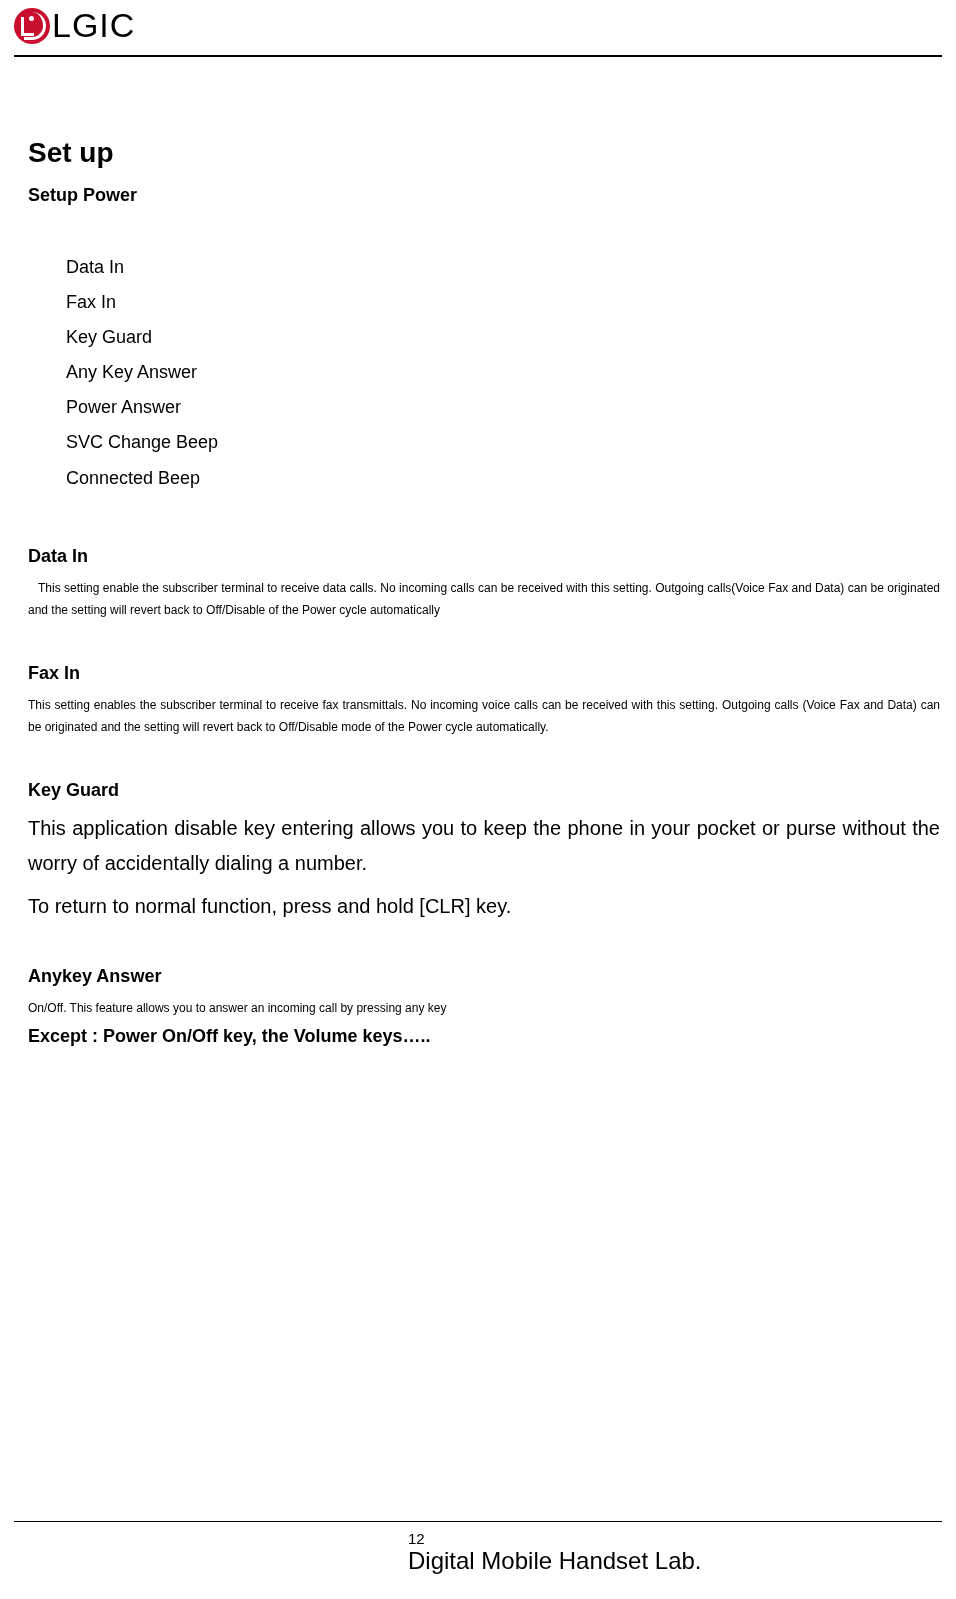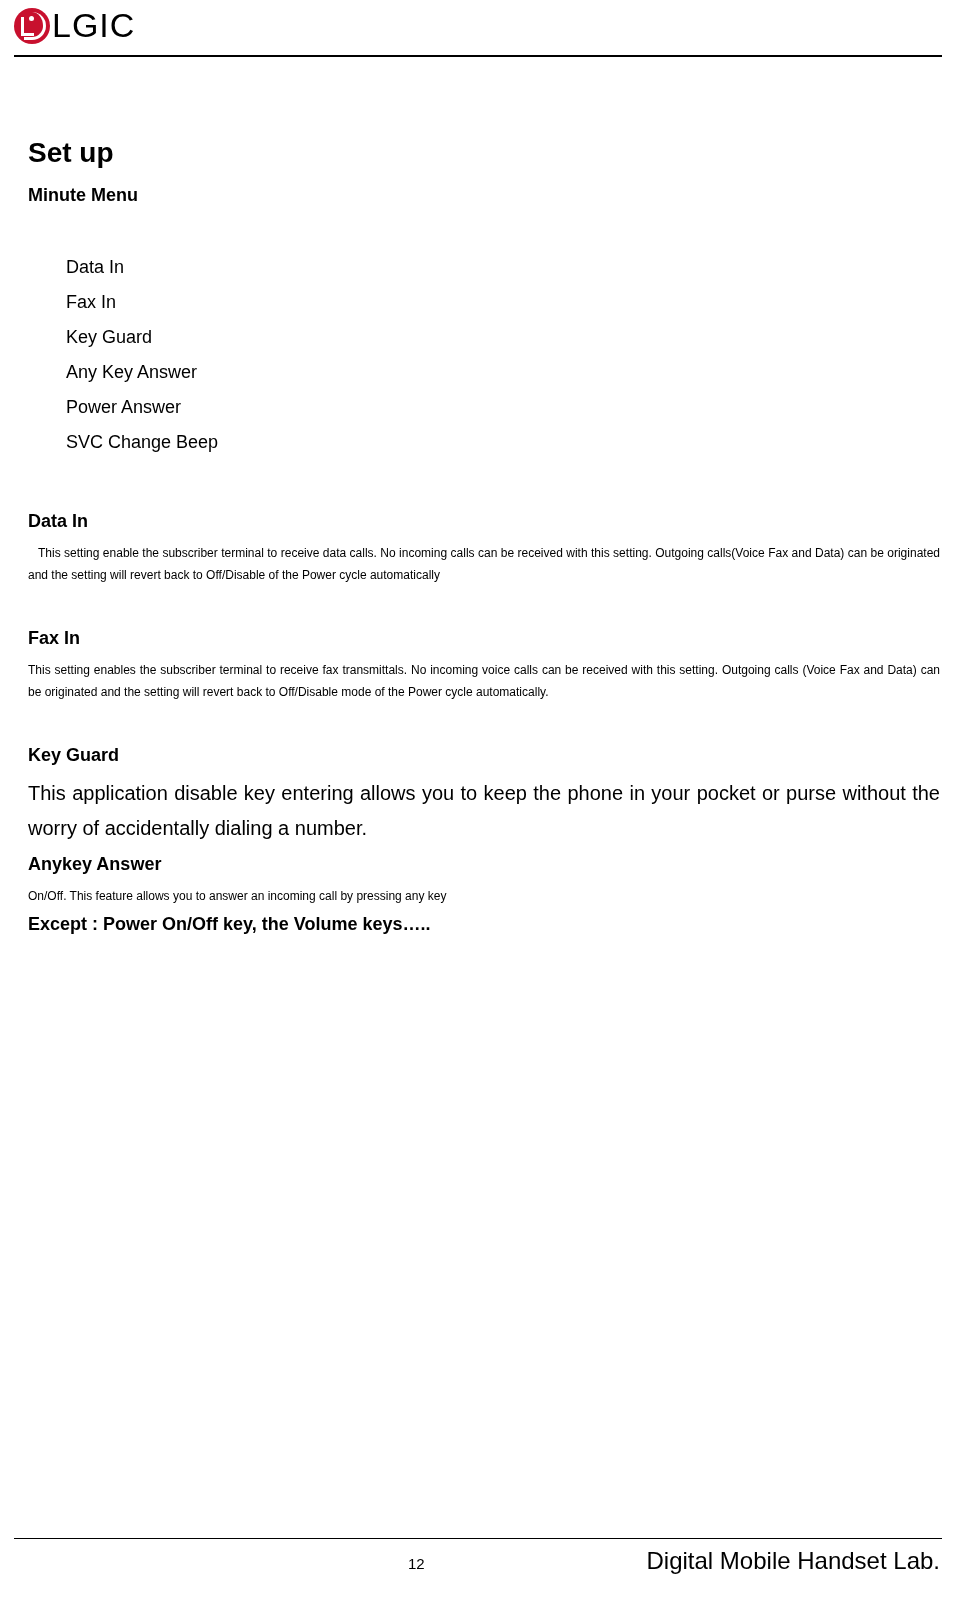--- a/index.html
+++ b/index.html
@@ -136,20 +136,21 @@
     .bottom-rule {
       border: none;
       border-top: 1px solid #000000;
       margin-bottom: 8px;
     }
     .footer-row {
       display: flex;
       justify-content: space-between;
       align-items: baseline;
       padding: 0 2px;
+      flex-direction: column;
     }
     .page-num {
       font-size: 15px;
       margin-left: 392px;
     }
     .lab-text {
       font-size: 24px;
     }
   </style>
 </head>
@@ -159,39 +160,41 @@
   <div class="logo-circle">
     <div class="logo-dot"></div>
     <div class="logo-arc"></div>
   </div>
   <span class="brand-text">LGIC</span>
 </div>
 <hr class="top-rule">
 
 <div class="content">
   <div class="title">Set up</div>
-  <div class="subtitle">Minute Menu</div>
+  <div class="subtitle">Setup Power</div>
 
   <div class="menu-list">
     <div class="menu-item">Data In</div>
     <div class="menu-item">Fax In</div>
     <div class="menu-item">Key Guard</div>
     <div class="menu-item">Any Key Answer</div>
     <div class="menu-item">Power Answer</div>
     <div class="menu-item">SVC Change Beep</div>
+    <div class="menu-item">Connected Beep</div>
   </div>
 
   <div class="section-heading">Data In</div>
   <div class="body-text indented">This setting enable the subscriber terminal to receive data calls. No incoming calls can be received with this setting. Outgoing calls(Voice Fax and Data) can be originated and the setting will revert back to Off/Disable of the Power cycle automatically</div>
 
   <div class="section-heading">Fax In</div>
   <div class="body-text">This setting enables the subscriber terminal to receive fax transmittals. No incoming voice calls can be received with this setting. Outgoing calls (Voice Fax and Data) can be originated and the setting will revert back to Off/Disable mode of the Power cycle automatically.</div>
 
   <div class="section-heading">Key Guard</div>
   <div class="body-text-big">This application disable key entering allows you to keep the phone in your pocket or purse without the worry of accidentally dialing a number.</div>
+  <div class="body-text-big2">To return to normal function, press and hold [CLR] key.</div>
 
   <div class="section-heading">Anykey Answer</div>
   <div class="body-text" style="margin-bottom:6px;">On/Off. This feature allows you to answer an incoming call by pressing any key</div>
   <div class="except-line">Except : Power On/Off key, the Volume keys…..</div>
 </div>
 
 <div class="footer">
   <hr class="bottom-rule">
   <div class="footer-row">
     <span class="page-num">12</span>

